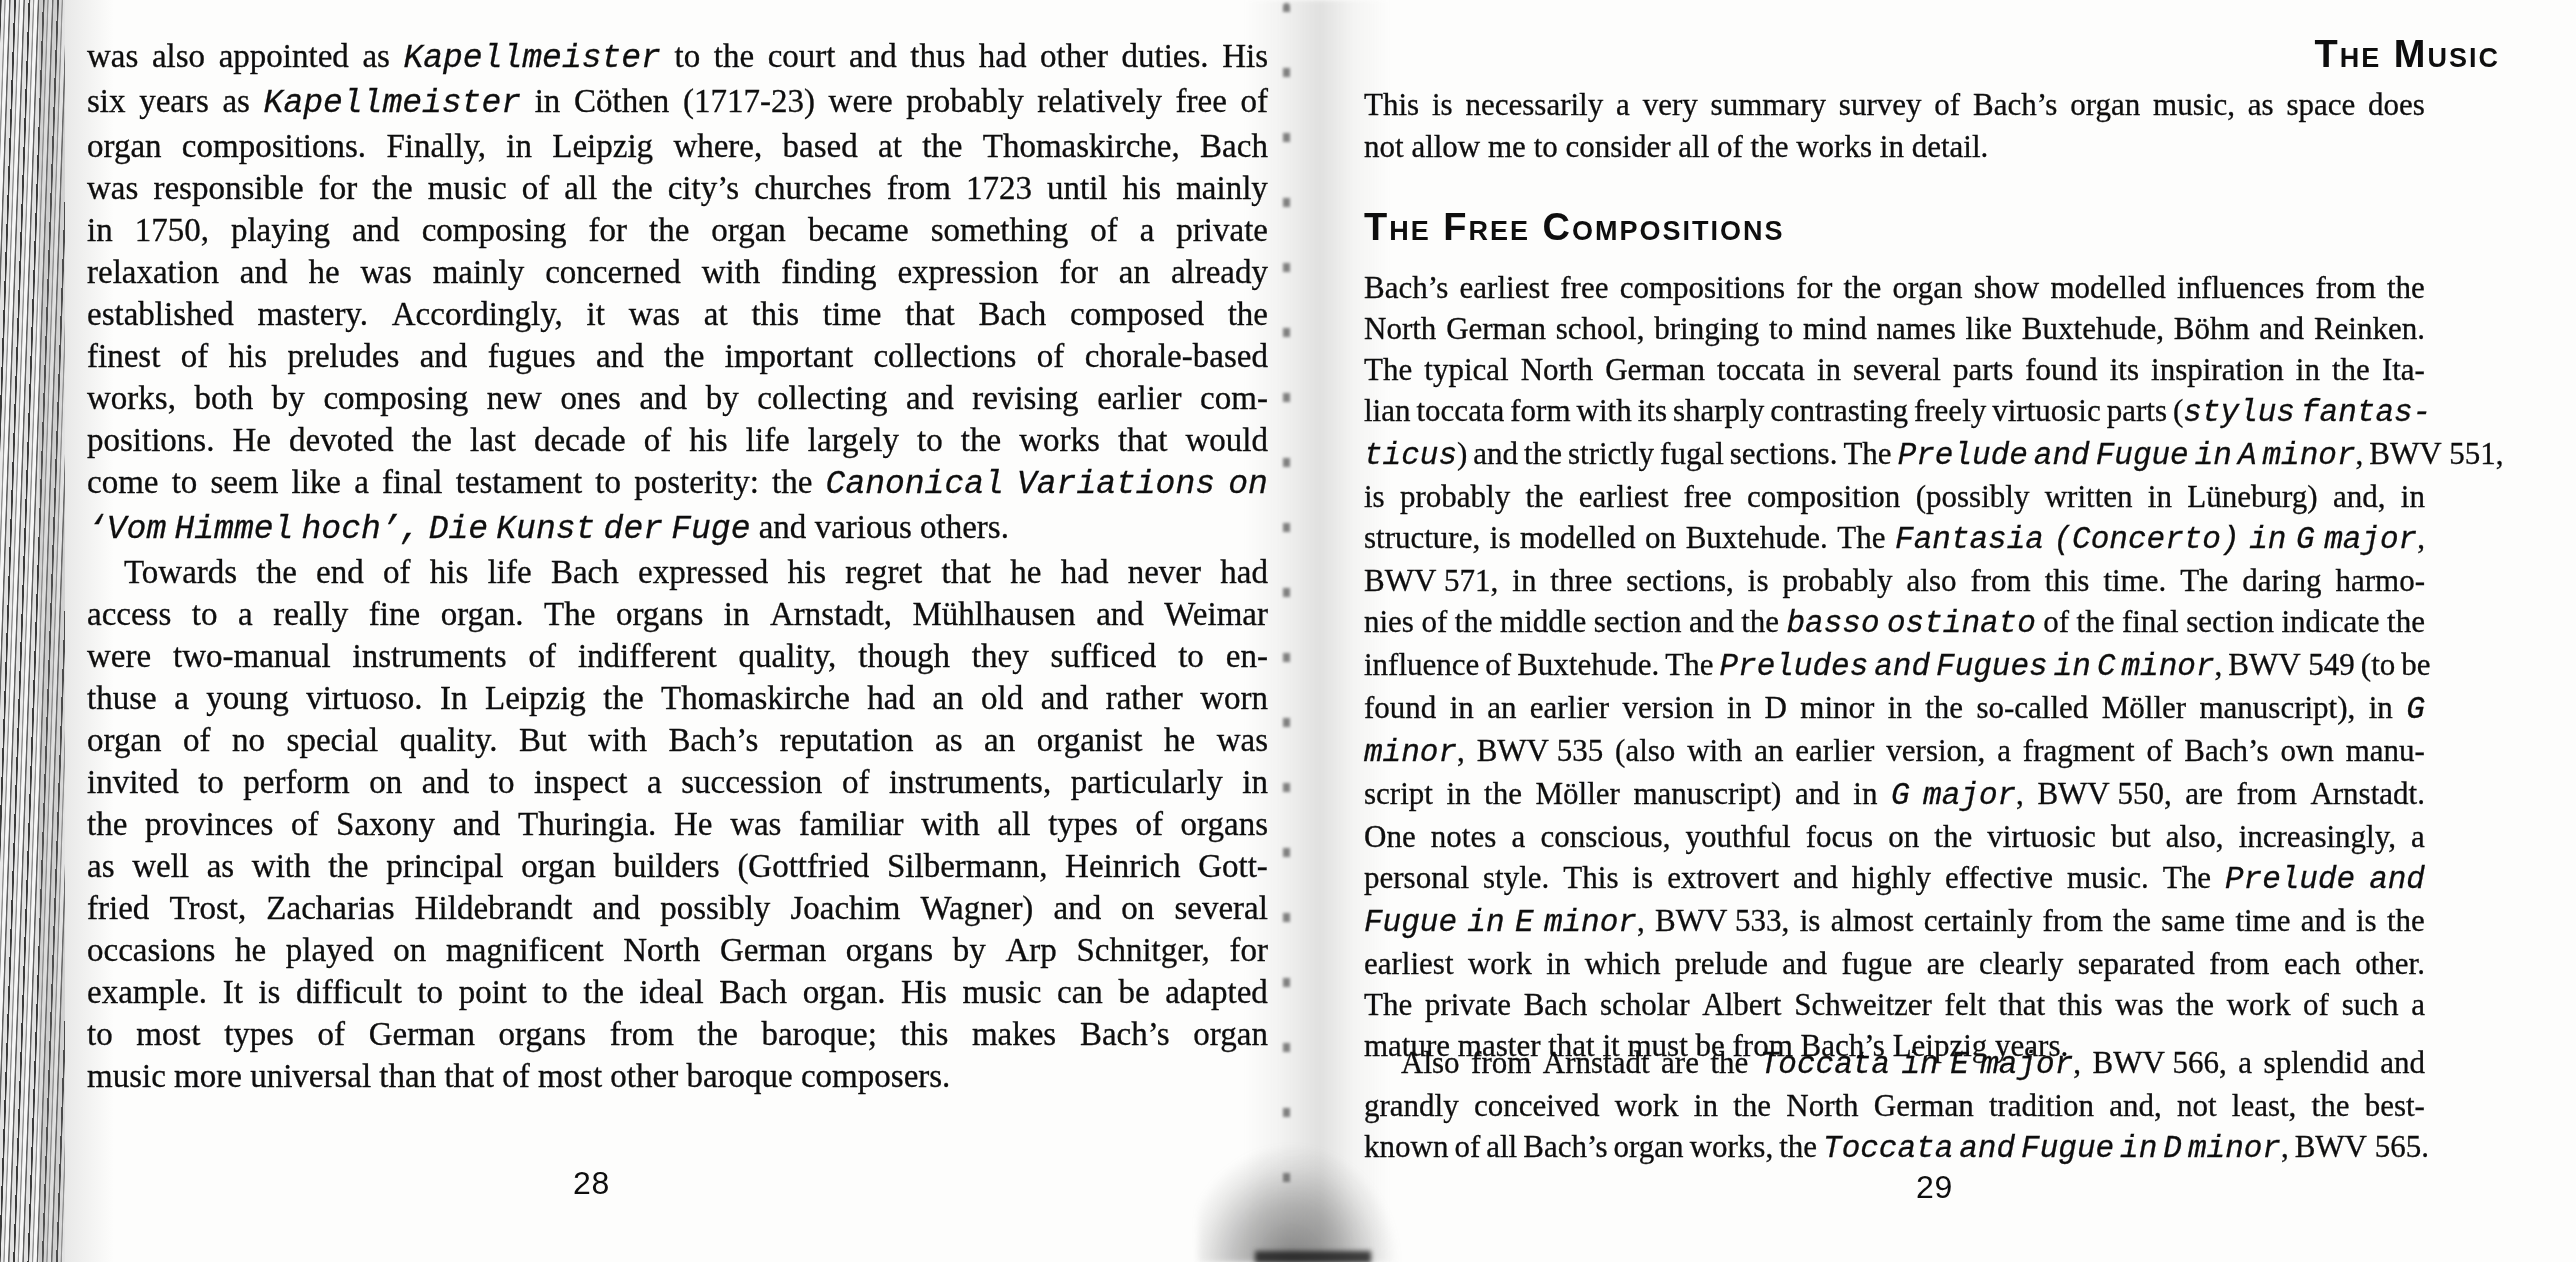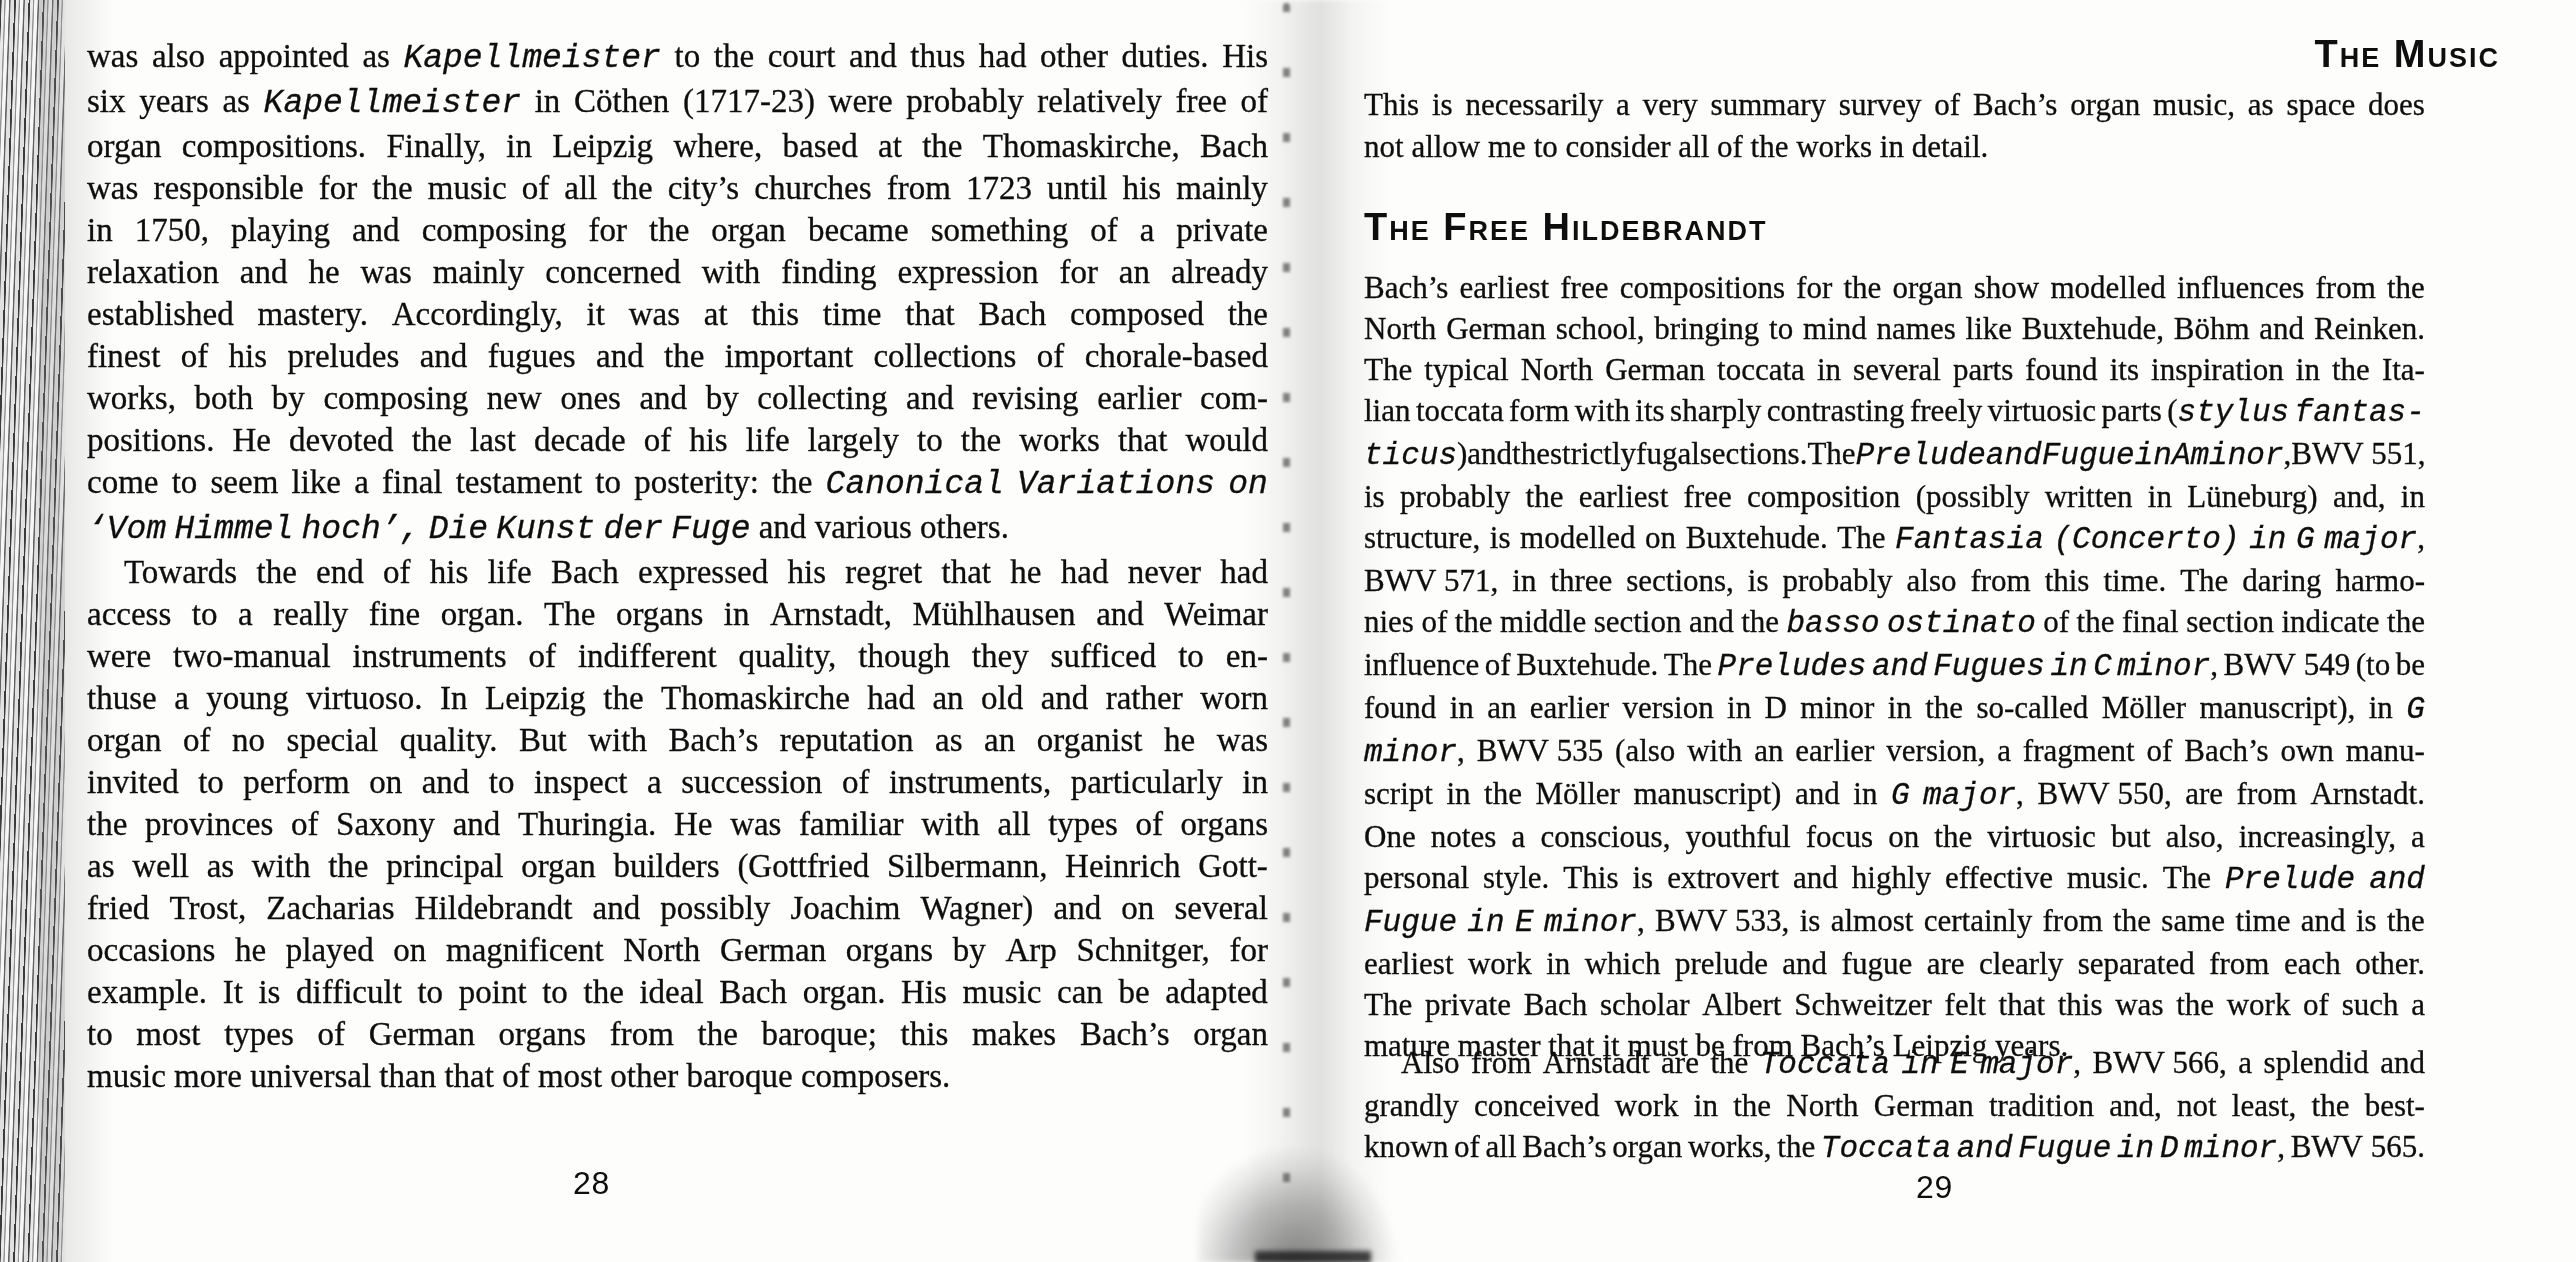--- a/index.html
+++ b/index.html
@@ -45,21 +45,21 @@
   }
 
   
   .body-text{ -webkit-text-stroke:0.3px #0e0e0e; }
   .lp-text  {left:87px;  top:35px;   width:1181px; font-size:33px; line-height:42px;}
   .rp-intro {left:1364px; top:84px;  width:1061px; font-size:31px; line-height:42px;}
   .rp-free  {left:1364px; top:267px;  width:1061px; font-size:31px; line-height:41px;}
   .rp-also  {left:1364px; top:1042px; width:1061px; font-size:31px; line-height:41px;}
 
   .line{min-height:1em;}
-  .line.just{display:flex; justify-content:space-between;}
+  .line.just{display:flex; justify-content:space-between;gap:6px;}
   .line.indent{padding-left:37px;}
   .token{white-space:nowrap;}
   .i{font-style:italic;font-family:Liberation Mono, monospace;}
 
   .heading{
     font-family:"Liberation Sans", sans-serif;
     font-weight:700; font-variant:small-caps;
     font-size:38px; letter-spacing:2px; line-height:1;
   }
   .rp-title  {left:1364px; top:35px;  width:1061px; text-align:right; padding-left:75px;}
@@ -454,21 +454,21 @@
         <span class="token"><span>of</span></span>
         <span class="token"><span>Bach’s</span></span>
         <span class="token"><span>organ</span></span>
         <span class="token"><span>music,</span></span>
         <span class="token"><span>as</span></span>
         <span class="token"><span>space</span></span>
         <span class="token"><span>does</span></span>
       </div>
       <div class="line"><span class="token"><span>not</span></span> <span class="token"><span>allow</span></span> <span class="token"><span>me</span></span> <span class="token"><span>to</span></span> <span class="token"><span>consider</span></span> <span class="token"><span>all</span></span> <span class="token"><span>of</span></span> <span class="token"><span>the</span></span> <span class="token"><span>works</span></span> <span class="token"><span>in</span></span> <span class="token"><span>detail.</span></span></div>
     </div>
-  <div class="abs heading rp-heading">The Free Hildebrandt</div>
+  <div class="abs heading rp-heading">The Free Compositions</div>
   <div class="abs rp-free body-text">
       <div class="line just">
         <span class="token"><span>Bach’s</span></span>
         <span class="token"><span>earliest</span></span>
         <span class="token"><span>free</span></span>
         <span class="token"><span>compositions</span></span>
         <span class="token"><span>for</span></span>
         <span class="token"><span>the</span></span>
         <span class="token"><span>organ</span></span>
         <span class="token"><span>show</span></span>

